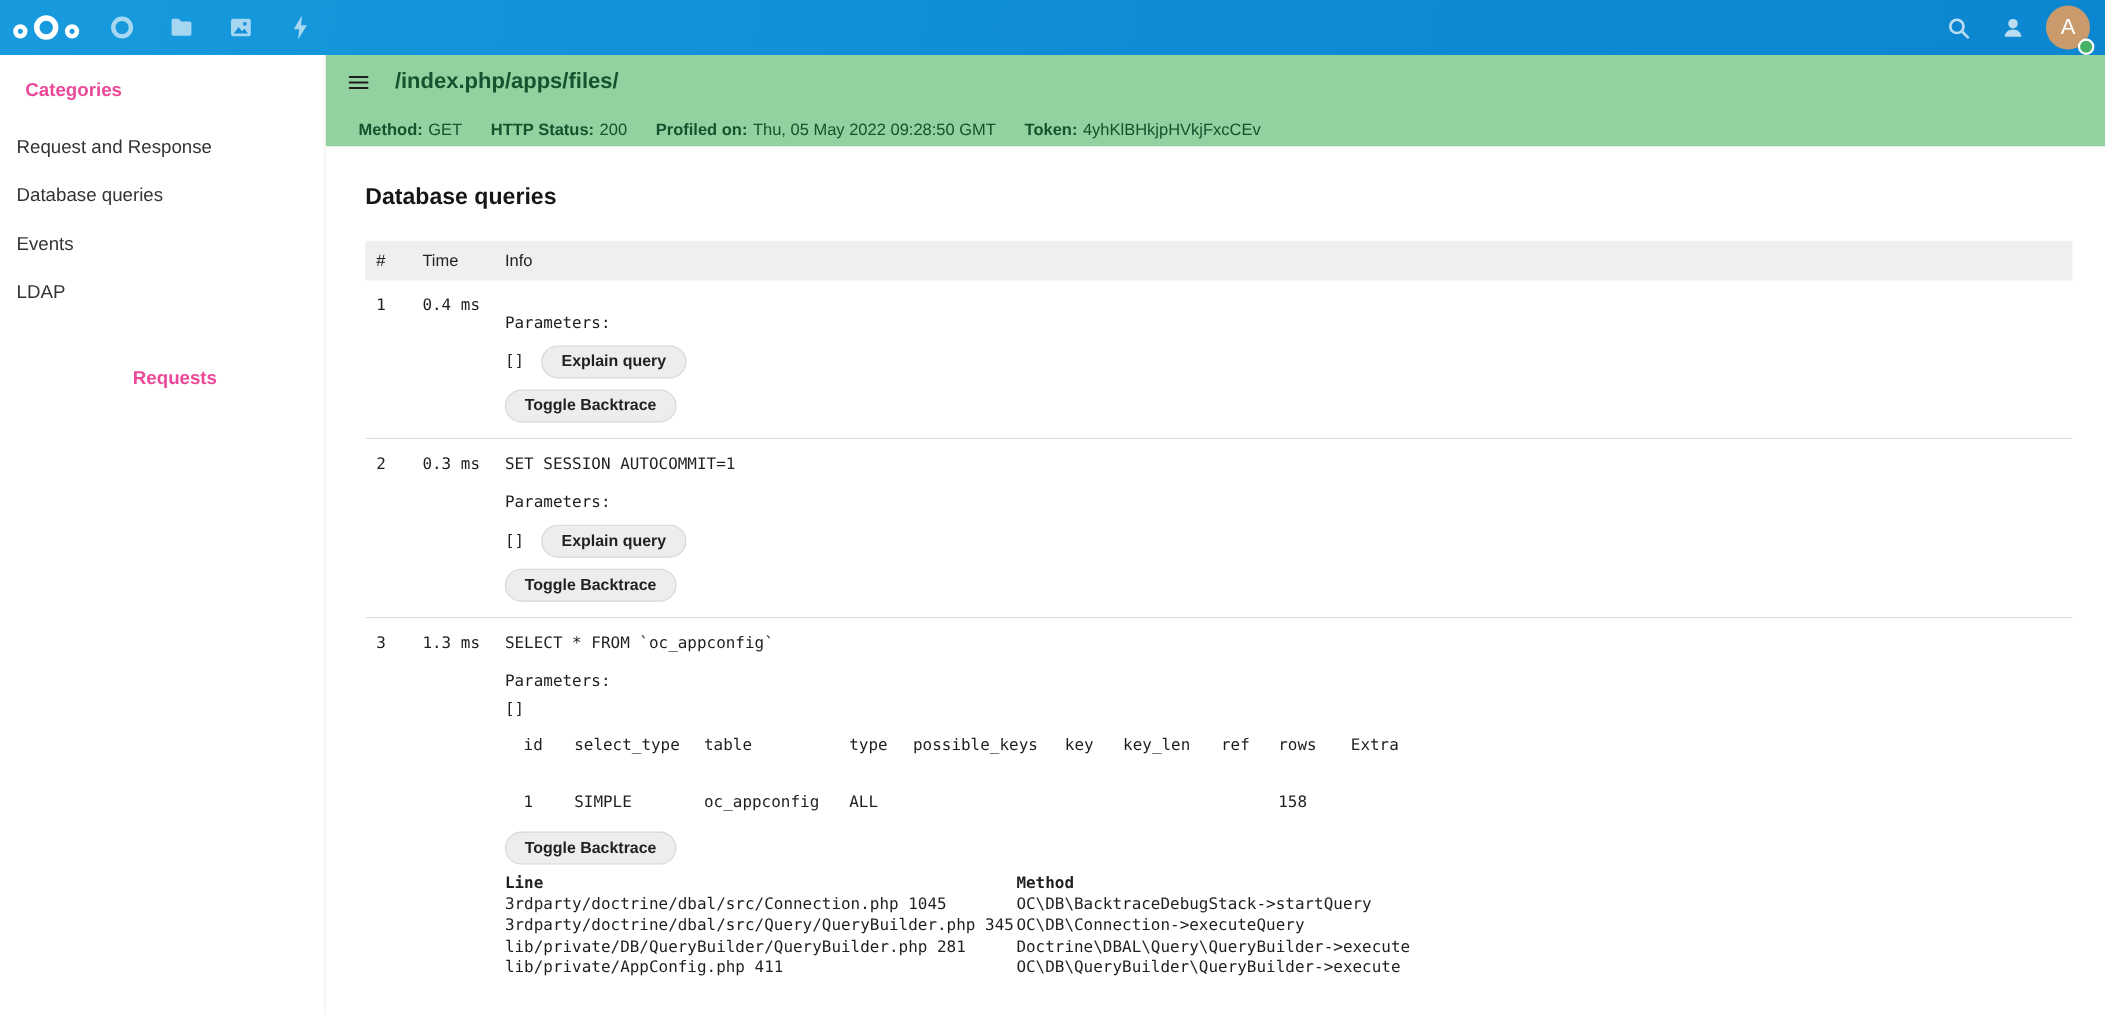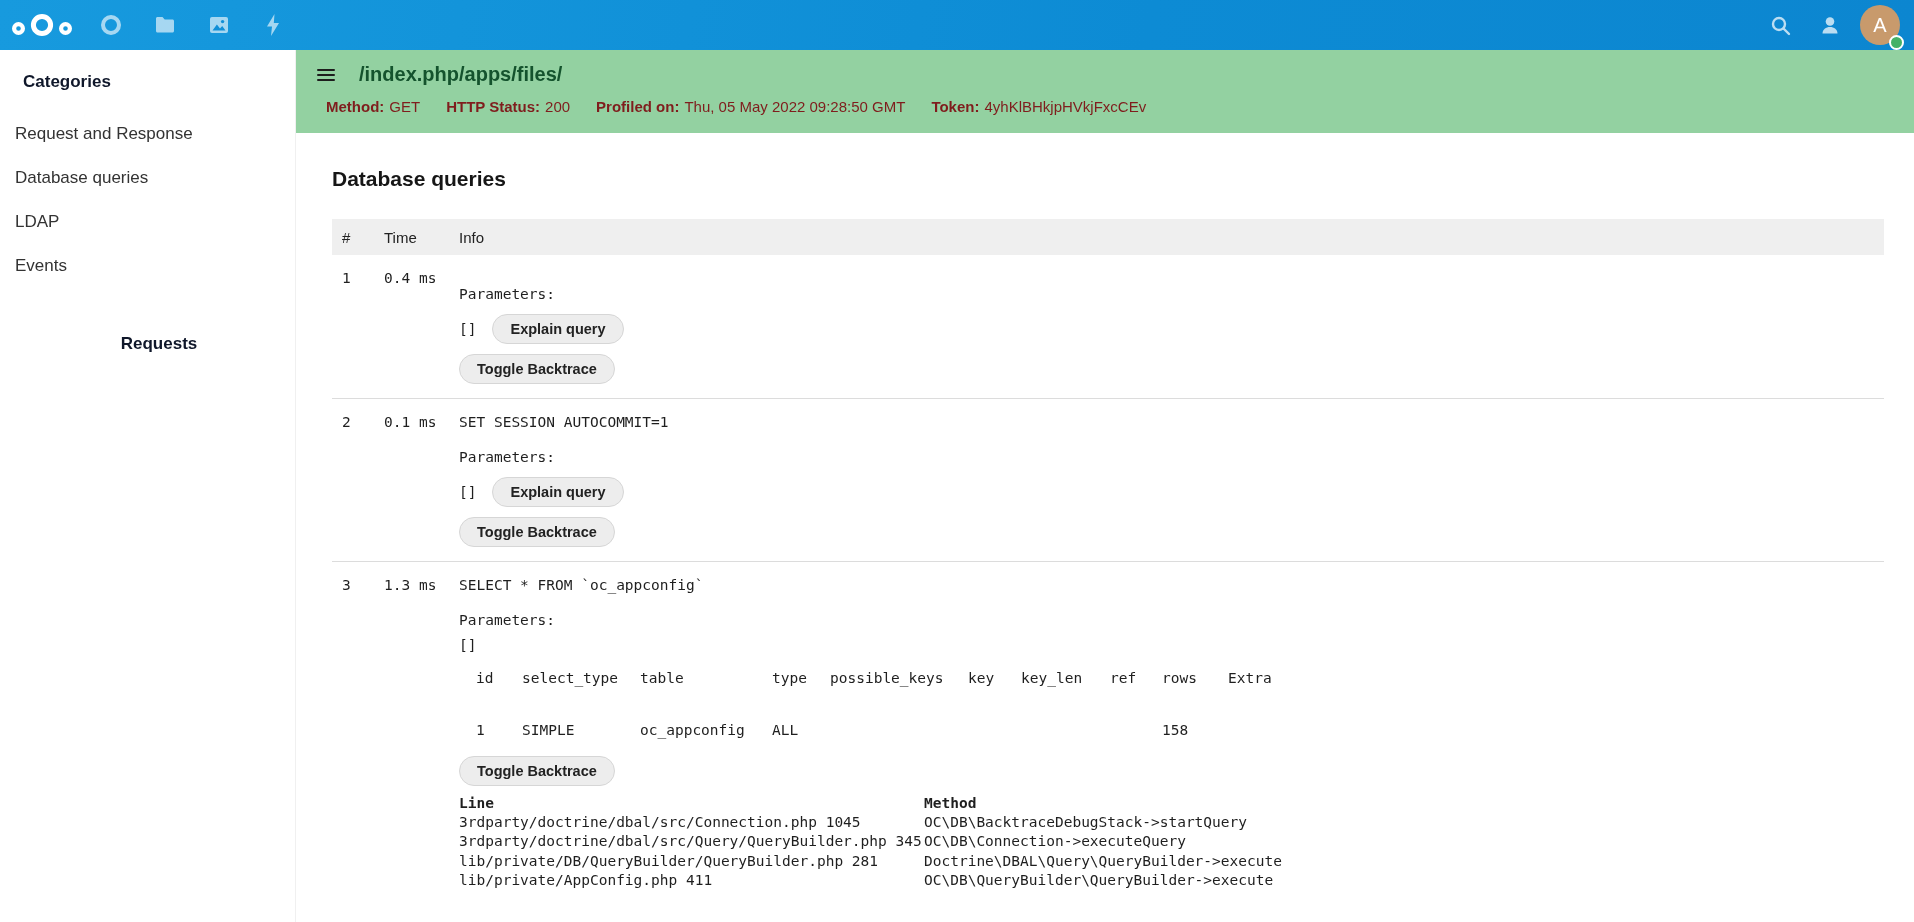--- a/index.html
+++ b/index.html
@@ -29,40 +29,40 @@
     color:#fff; font-size:20px; display:flex; align-items:center; justify-content:center;
   }
   .status-dot {
     position:absolute; right:-4px; bottom:-5px; width:15px; height:15px;
     border-radius:50%; background:#45b167; border:2px solid #fff;
   }
 
   
   .shell { display:flex; height:872px; }
   .sidebar { width:296px; background:#fff; border-right:1px solid #f0f0f0; padding-top:22px; flex-shrink:0; }
-  .side-heading { margin:0; padding:0 0 0 23px; font-size:17px; font-weight:bold; color:#0f172a; }
+  .side-heading { margin:0; padding:0 0 0 23px; font-size:17px; font-weight:bold; color:#ec4899; }
   .side-items { margin-top:20px; }
   .side-item { height:44px; display:flex; align-items:center; padding-left:15px; font-size:17px; color:#333; cursor:pointer; }
   .side-heading.requests { margin-top:46px;text-align:center; }
   .side-select {
     display:block; margin:16px 8px 0 8px; width:calc(100% - 16px); height:36px;
     border:1px solid #d8d8d8; border-radius:3px; padding:0 10px; font-size:15px;
     font-family:"Liberation Sans",sans-serif; color:#333; outline:none;
   }
   .side-select::placeholder { color:#9a9a9a; }
 
   .main { flex:1; display:flex; flex-direction:column; overflow:hidden; }
 
   
   .page-header { background:#93d1a1; height:83px; flex-shrink:0; padding-left:21px; }
   .ph-titlerow { display:flex; align-items:center; padding-top:13px; }
   .hamburger { width:18px; cursor:pointer; padding:2px 0; }
   .hamburger span { display:block; height:2px; background:#1d1d1d; margin:3px 0; border-radius:1px; }
   .ph-title { margin:0 0 0 24px; font-size:20px; font-weight:bold; color:#14532d; }
-  .ph-meta { display:flex; margin-top:12px; padding-left:9px; font-size:15px; color:#7f1d1d; }
+  .ph-meta { display:flex; margin-top:24px; padding-left:9px; font-size:15px; color:#14532d; }
   .ph-meta .pair { margin-right:26px; }
   .ph-meta .lbl { font-weight:bold; margin-right:5px; }
 
   
   .content { padding:0 30px 0 36px; overflow:hidden; }
   .section-title { font-size:21px; font-weight:bold; margin:34px 0 28px 0; color:#161616; }
 
   .qtable-header {
     display:grid; grid-template-columns:42px 75px 1fr;
     background:#efefef; height:36px; align-items:center;
@@ -152,22 +152,22 @@
   </div>
 </header>
 
 <div class="shell">
 
   <aside class="sidebar">
     <h2 class="side-heading">Categories</h2>
     <div class="side-items">
       <div class="side-item">Request and Response</div>
       <div class="side-item">Database queries</div>
+      <div class="side-item">Events</div>
       <div class="side-item">LDAP</div>
-      <div class="side-item">Events</div>
     </div>
     <h2 class="side-heading requests">Requests</h2>
   </aside>
 
   <main class="main">
     <div class="page-header">
       <div class="ph-titlerow">
         <div class="hamburger">
             <span></span>
             <span></span>
@@ -200,21 +200,21 @@
           <div class="params-line">
             <span class="params-val">[]</span>
             <button class="btn">Explain query</button>
           </div>
           <button class="btn toggle-btn">Toggle Backtrace</button>
         </div>
       </div>
 
       <div class="qrow bordered">
         <span class="qnum">2</span>
-        <span class="qtime">0.1 ms</span>
+        <span class="qtime">0.3 ms</span>
         <div>
           <div class="sql">SET SESSION AUTOCOMMIT=1</div>
           <div class="params-label">Parameters:</div>
           <div class="params-line">
             <span class="params-val">[]</span>
             <button class="btn">Explain query</button>
           </div>
           <button class="btn toggle-btn">Toggle Backtrace</button>
         </div>
       </div>

